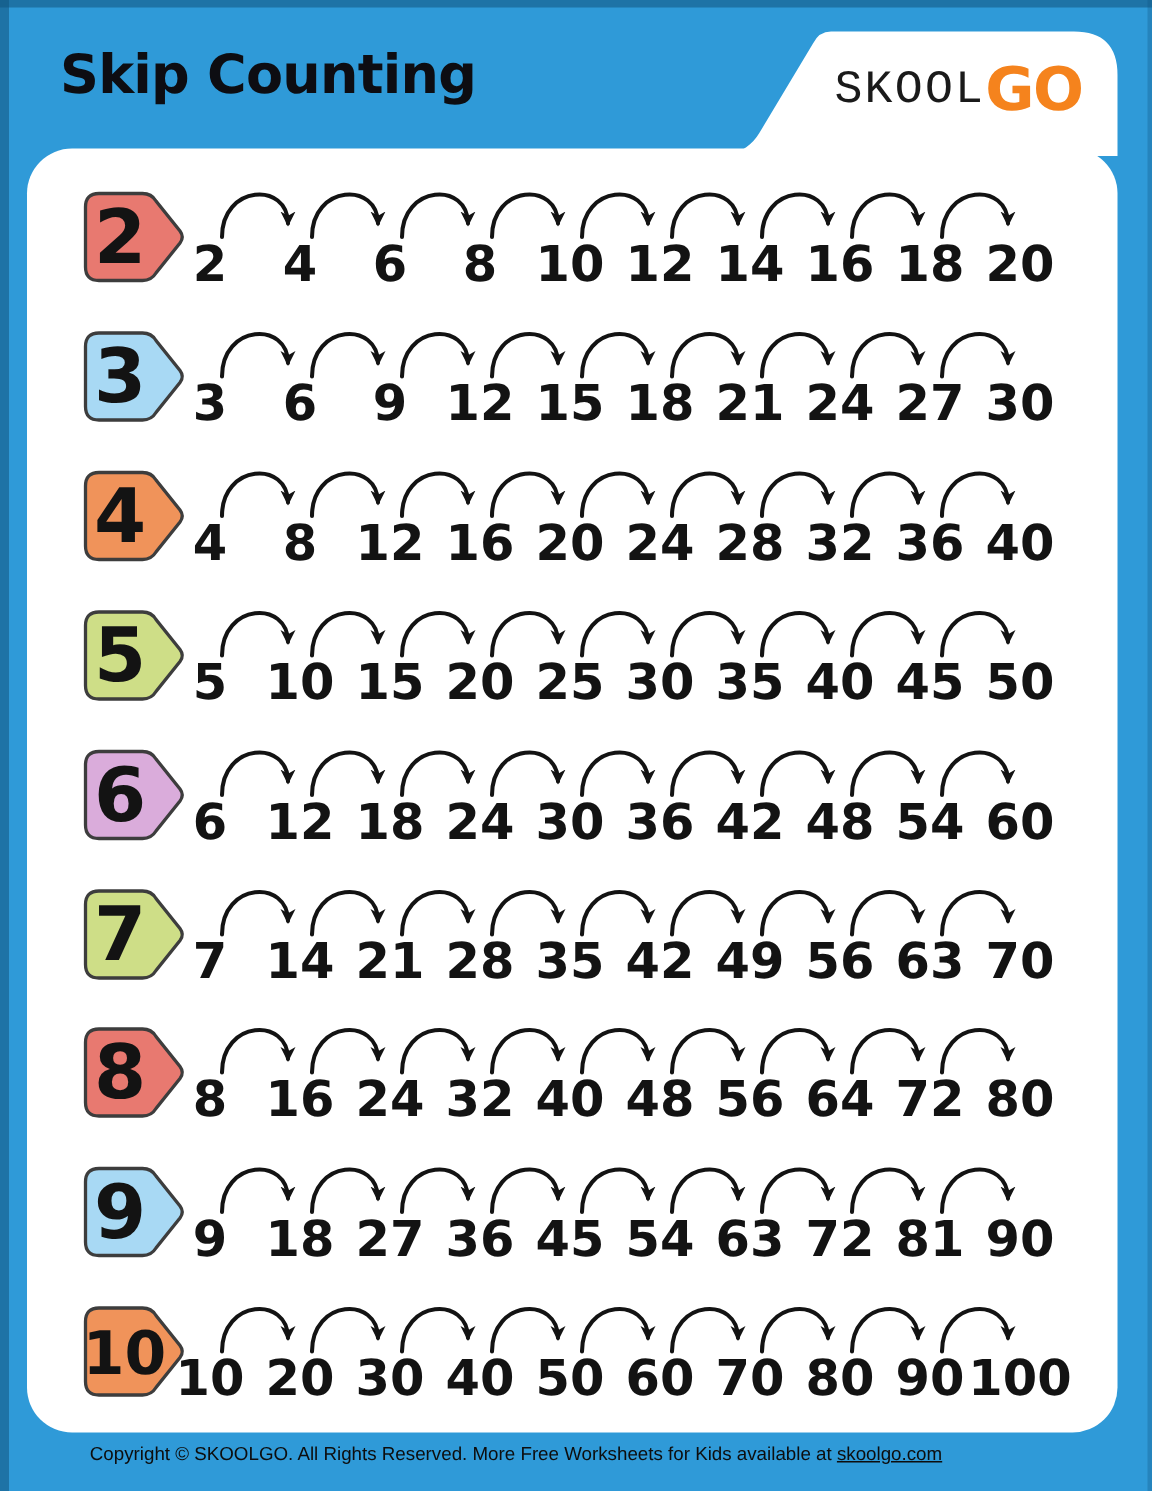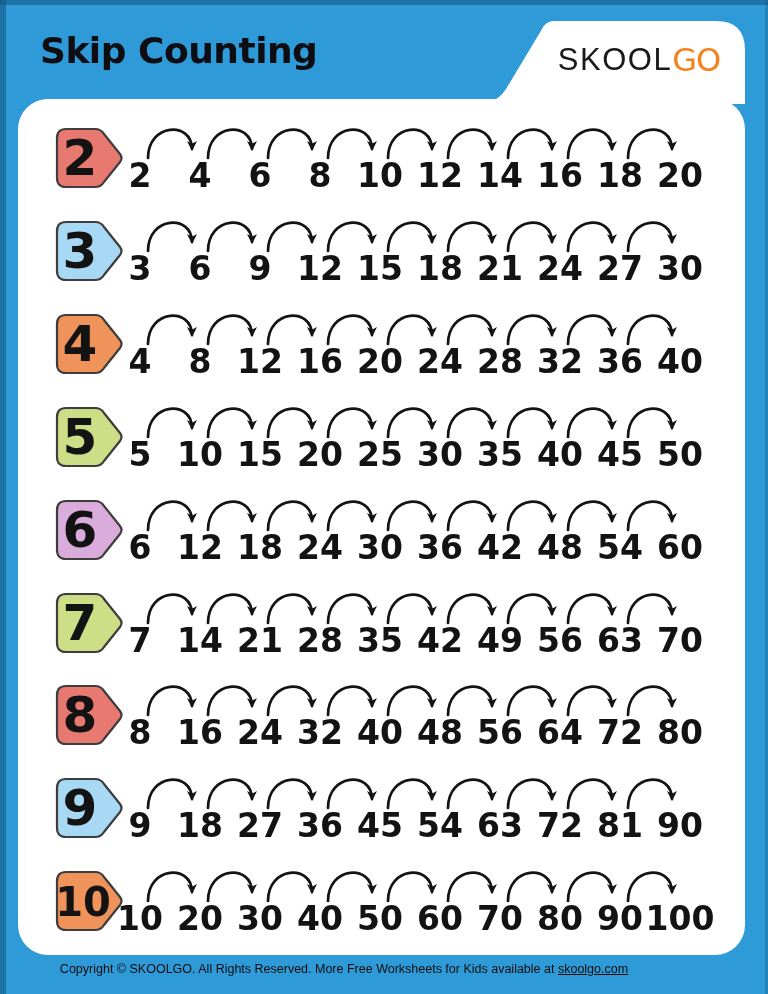--- a/index.html
+++ b/index.html
@@ -16,26 +16,26 @@
   .title {
     position:absolute; left:40px; top:30px; margin:0;
     font-size:36px; font-weight:bold; color:#0D0D12; letter-spacing:-0.5px;
   }
   .logo-plate { position:absolute; left:480px; top:15px; width:270px; height:90px; }
   .logo {
     position:absolute; left:540px; top:40px; width:198px; height:40px;
     display:flex; align-items:center; justify-content:center; white-space:nowrap;
   }
   .logo-skool {
-    font-family:Liberation Sans, sans-serif; font-weight:400;
+    font-family:Liberation Mono, monospace; font-weight:400;
     font-size:31px; letter-spacing:1.5px; color:#1A1A1A;
   }
   .logo-go {
-    font-family:"DejaVu Sans", sans-serif; font-weight:normal;
-    font-size:32px; color:#F5831D; letter-spacing:-1px;
+    font-family:"DejaVu Sans", sans-serif; font-weight:bold;
+    font-size:40px; color:#F5831D; letter-spacing:-1px;
   }
 
   .panel {
     position:absolute; left:18px; top:99px; width:727px; height:856px;
     background:#FFFFFF; border-radius:30px;
   }
   .row { position:absolute; left:0; width:727px; height:72px; }
   .badge { position:absolute; left:37px; top:0; width:70px; height:62px; overflow:visible; }
   .badge-num { font-weight:bold; fill:#131313; font-family:"DejaVu Sans", sans-serif; }
   .seq { position:absolute; left:0; top:0; width:727px; height:72px; overflow:visible; }

